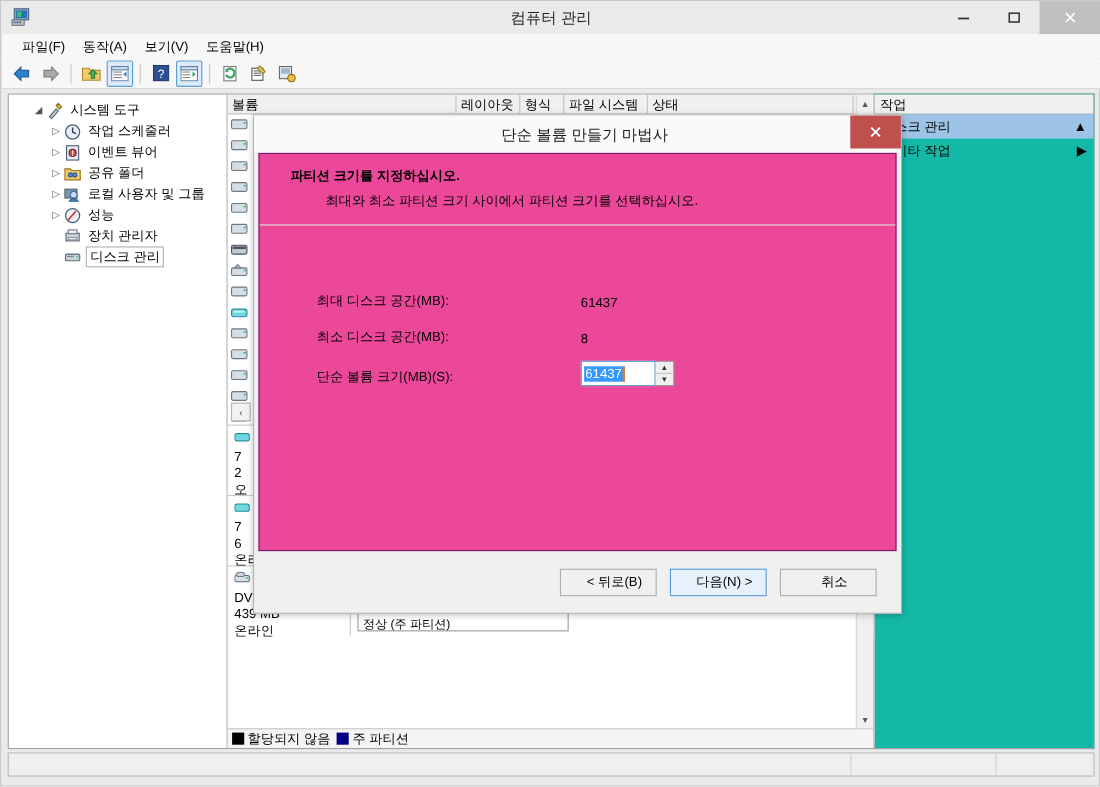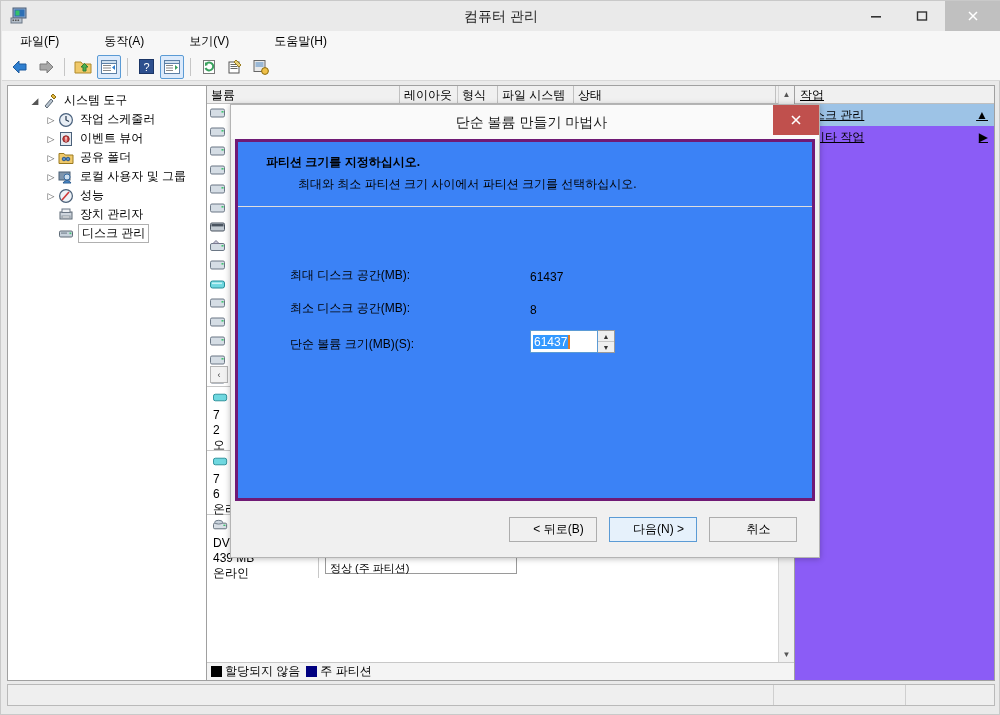--- a/index.html
+++ b/index.html
@@ -42,21 +42,21 @@
     display: flex; align-items: center; justify-content: center;
     font-size: 12px; color: #333;
   }
   .win-btn.close { background: #c0c0c0; width: 56px; color: #fff; }
   .win-btn svg { display:block; }
 
   
   .menubar {
     position: absolute; left: 1px; top: 30px; width: 998px; height: 22px;
     background: #f7f7f7;
-    display: flex; align-items: flex-start; padding-left: 10px; gap: 29px;
+    display: flex; align-items: center; padding-left: 10px;
   }
   .menu-item {
     padding: 2px 8px; font-size: 12px; color: #000; white-space: nowrap;
   }
 
   
   .toolbar {
     position: absolute; left: 1px; top: 52px; width: 998px; height: 28px;
     background: #f7f7f7; border-bottom: 1px solid #d8d8d8;
     display: flex; align-items: center; padding-left: 6px; gap: 2px;
@@ -81,24 +81,23 @@
   }
   .pane-center {
     flex: 1; height: 100%;
     background: #fff;
     border: 1px solid #a0a0a0;
     border-left: none;
     position: relative; overflow: hidden;
   }
   .pane-actions {
     width: 200px; height: 100%;
-    background: #8b5cf6;
+    background: #14b8a6;
     border: 1px solid #a0a0a0;
     border-left: none;
-    text-decoration: underline;
   }
 
   
   .tree { padding: 5px 0 0 6px; }
   .tree-row {
     display: flex; align-items: center; height: 19px;
     font-size: 12px; color: #000; white-space: nowrap;
   }
   .tw { display: inline-block; width: 14px; text-align: center; color: #5a5a5a; font-size: 9px; }
   .tw.open::before { content: "\25E2"; font-size: 9px; color: #555; }
@@ -111,21 +110,21 @@
   .col-header {
     display: flex; height: 18px;
     background: #f0f0f0; border-bottom: 1px solid #c0c0c0;
     font-size: 12px;
   }
   .col {
     border-right: 1px solid #c0c0c0;
     padding: 1px 4px; white-space: nowrap; overflow: hidden;
     line-height: 16px;
   }
-  .col.vol { width: 193px; }
+  .col.vol { width: 208px; }
   .col.layout { width: 58px; }
   .col.type { width: 40px; }
   .col.fs { width: 76px; }
   .col.status { flex: 1; }
   .col.caret { width: 18px; border-right: none; text-align: center; font-size: 9px; }
 
   .vol-rows { position: relative; }
   .vol-row { height: 19px; display: flex; align-items: center; padding-left: 3px; }
   .driveicon { width: 17px; height: 14px; }
 
@@ -227,21 +226,21 @@
     text-align: center; line-height: 34px; font-size: 14px; color: #1a1a1a; padding-left: 13px;
   }
   .dlg-close {
     position: absolute; right: 0; top: 0; width: 46px; height: 30px;
     background: #c0504d; color: #fff;
     display: flex; align-items: center; justify-content: center;
     font-size: 13px;
   }
   .dlg-body {
     position: absolute; left: 4px; top: 34px; right: 4px; bottom: 56px;
-    background: #3b82f6; border: 3px solid #701a75;
+    background: #ec4899; border: 1px solid #701a75;
   }
   .dlg-head {
     padding: 12px 0 0 28px;
   }
   .dlg-head .h1 { font-weight: bold; font-size: 12px; color: #000; }
   .dlg-head .h2 { font-size: 12px; color: #000; margin: 5px 0 0 32px; }
   .dlg-sep { margin: 13px 0 0 0; height: 1px; background: #dedede; }
 
   .form {
     padding: 44px 0 0 52px;

